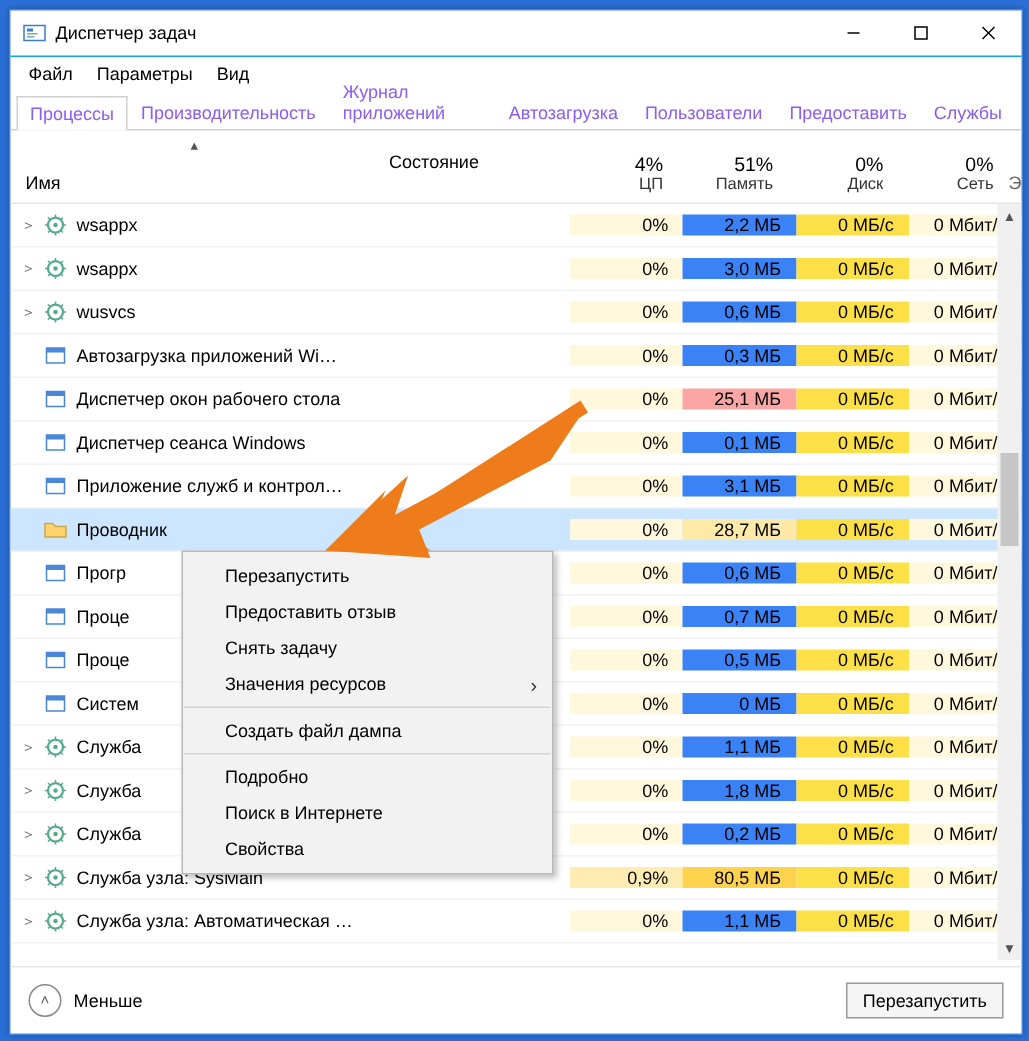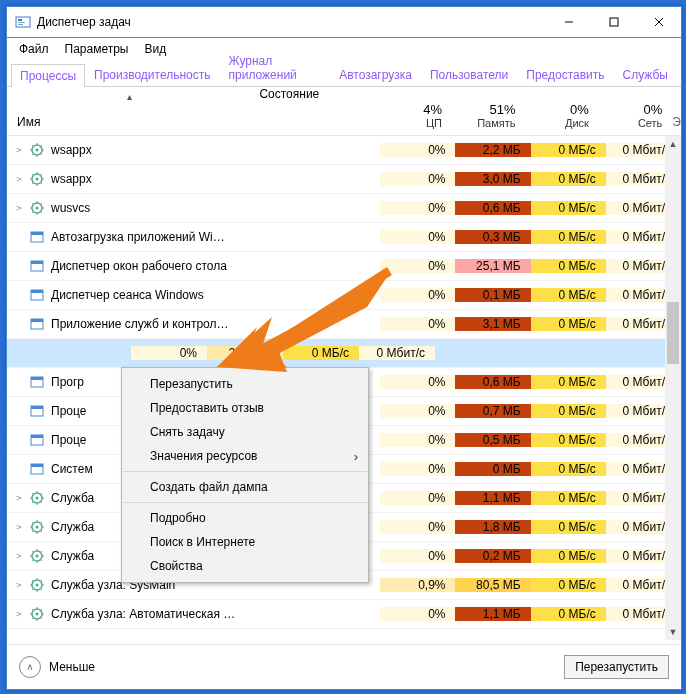--- a/index.html
+++ b/index.html
@@ -11,37 +11,37 @@
   .winbtn{width:45px;display:flex;align-items:center;justify-content:center}
   .winbtn svg{width:10px;height:10px}
   .menubar{height:22px;display:flex;align-items:center;padding:0 6px;gap:4px;font-size:12px}
   .menubar span{padding:2px 6px}
   .tabs{display:flex;border-bottom:1px solid #d0d0d0;padding:0 4px;height:26px;align-items:flex-end}
   .tab{padding:4px 8px;border:1px solid transparent;border-bottom:none;font-size:12px;color:#8b5cf6}
   .tab.active{border-color:#d0d0d0;background:#fff;position:relative;top:1px}
   .headers{display:flex;height:48px;border-bottom:1px solid #e5e5e5;position:relative}
   .hdr-name{width:248px;display:flex;align-items:flex-end;padding:0 0 6px 10px;position:relative}
   .hdr-name .sort{position:absolute;top:4px;left:120px;font-size:10px;color:#555}
-  .hdr-state{width:124px;display:flex;align-items:flex-start;padding:0 0 6px 4px}
+  .hdr-state{width:124px;display:flex;align-items:center;padding:0 0 6px 4px}
   .hdr-col{width:66px;text-align:right;padding:6px 10px 6px 0;display:flex;flex-direction:column;justify-content:flex-end}
   .hdr-col .pct{font-size:13px}
   .hdr-col .lbl{font-size:11px;color:#333}
   .hdr-extra{flex:1;display:flex;align-items:flex-end;padding-bottom:6px;justify-content:center;color:#666}
   .body{position:relative;height:504px;overflow:hidden}
   .rows{}
   .row{display:flex;height:28px;align-items:center;border-bottom:1px solid #f2f2f2}
   .row.sel{background:#cde6ff}
   .cell-name{width:248px;display:flex;align-items:center;padding-left:6px;overflow:hidden;white-space:nowrap}
   .exp{width:12px;text-align:center;color:#666;font-size:10px;margin-right:4px}
   .pi{width:16px;height:16px;margin-right:6px;flex-shrink:0}
   .cell-state{width:124px}
   .cell-num{width:66px;text-align:right;padding-right:10px}
   .cpu0{background:#fff8dd}
   .cpu1{background:#ffecb3}
-  .mem0{background:#c2410c}
+  .mem0{background:#3b82f6}
   .mem1{background:#fca5a5}
   .mem2{background:#ffd24d}
   .mem3{background:#ffe9a6}
   .disk0{background:#fde047}
   .net0{background:#fff8dd}
   .scrollbar{position:absolute;right:0;top:0;width:16px;height:100%;background:#f0f0f0}
   .sb-btn{height:16px;display:flex;align-items:center;justify-content:center;color:#555;font-size:9px}
   .sb-thumb{position:absolute;left:2px;width:12px;background:#c6c6c6;border-radius:0}
   .footer{position:absolute;bottom:0;left:0;right:0;height:44px;border-top:1px solid #e5e5e5;display:flex;align-items:center;padding:0 12px}
   .less{display:flex;align-items:center;gap:8px}
@@ -237,20 +237,27 @@
               </svg></span>
             <span>Приложение служб и контрол…</span>
           </div>
           <div class="cell-state"></div>
           <div class="cell-num cpu0">0%</div>
           <div class="cell-num mem0">3,1 МБ</div>
           <div class="cell-num disk0">0 МБ/с</div>
           <div class="cell-num net0">0 Мбит/с</div>
         </div>
         <div class="row sel">
+          <div class="cell-name">
+            <span class="exp"></span>
+            <span class="pi"><svg viewBox="0 0 16 16">
+                <path d="M1 4h5l2 2h7v7H1z" fill="#ffd36b" stroke="#caa84a"></path>
+              </svg></span>
+            <span>Проводник</span>
+          </div>
           <div class="cell-state"></div>
           <div class="cell-num cpu0">0%</div>
           <div class="cell-num mem3">28,7 МБ</div>
           <div class="cell-num disk0">0 МБ/с</div>
           <div class="cell-num net0">0 Мбит/с</div>
         </div>
         <div class="row">
           <div class="cell-name">
             <span class="exp"></span>
             <span class="pi"><svg viewBox="0 0 16 16">

